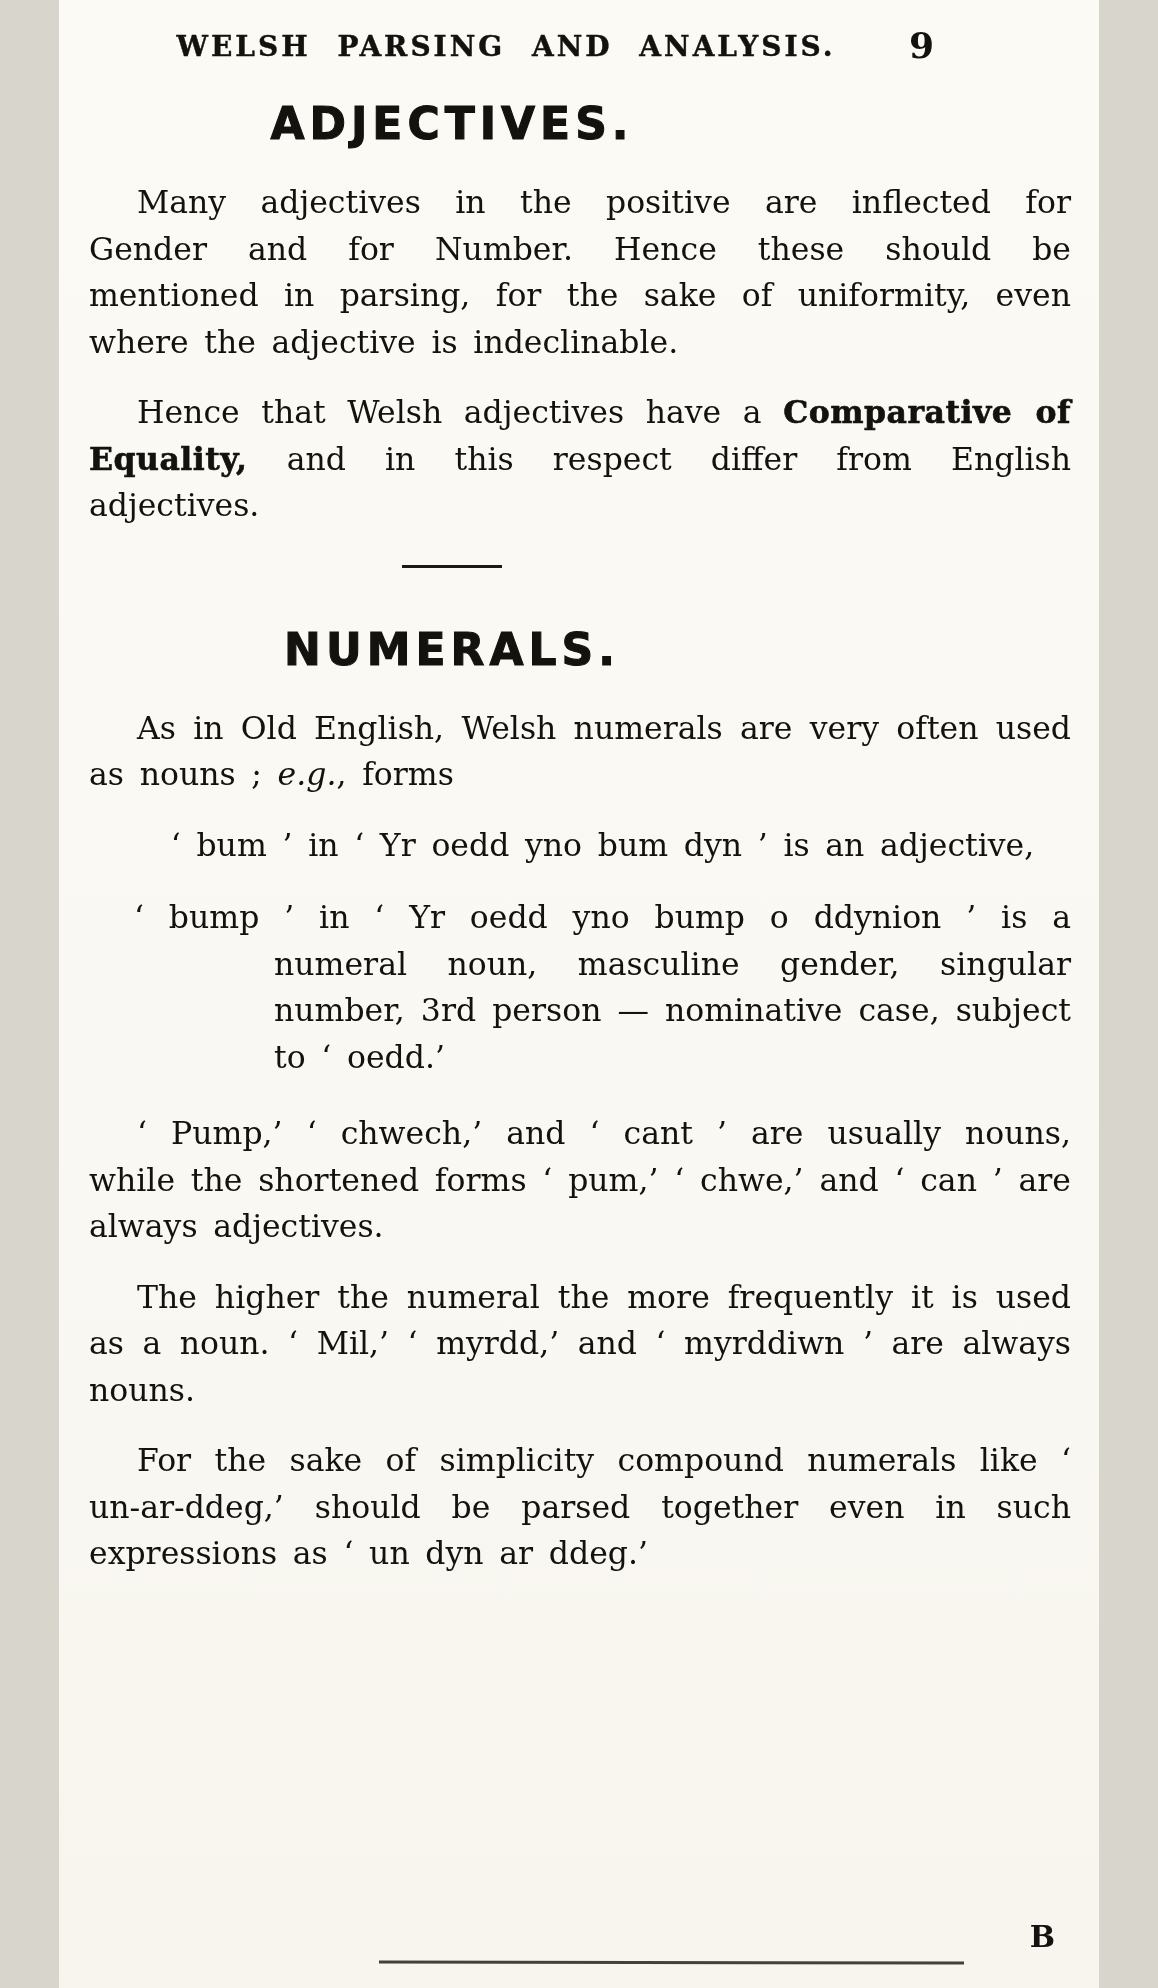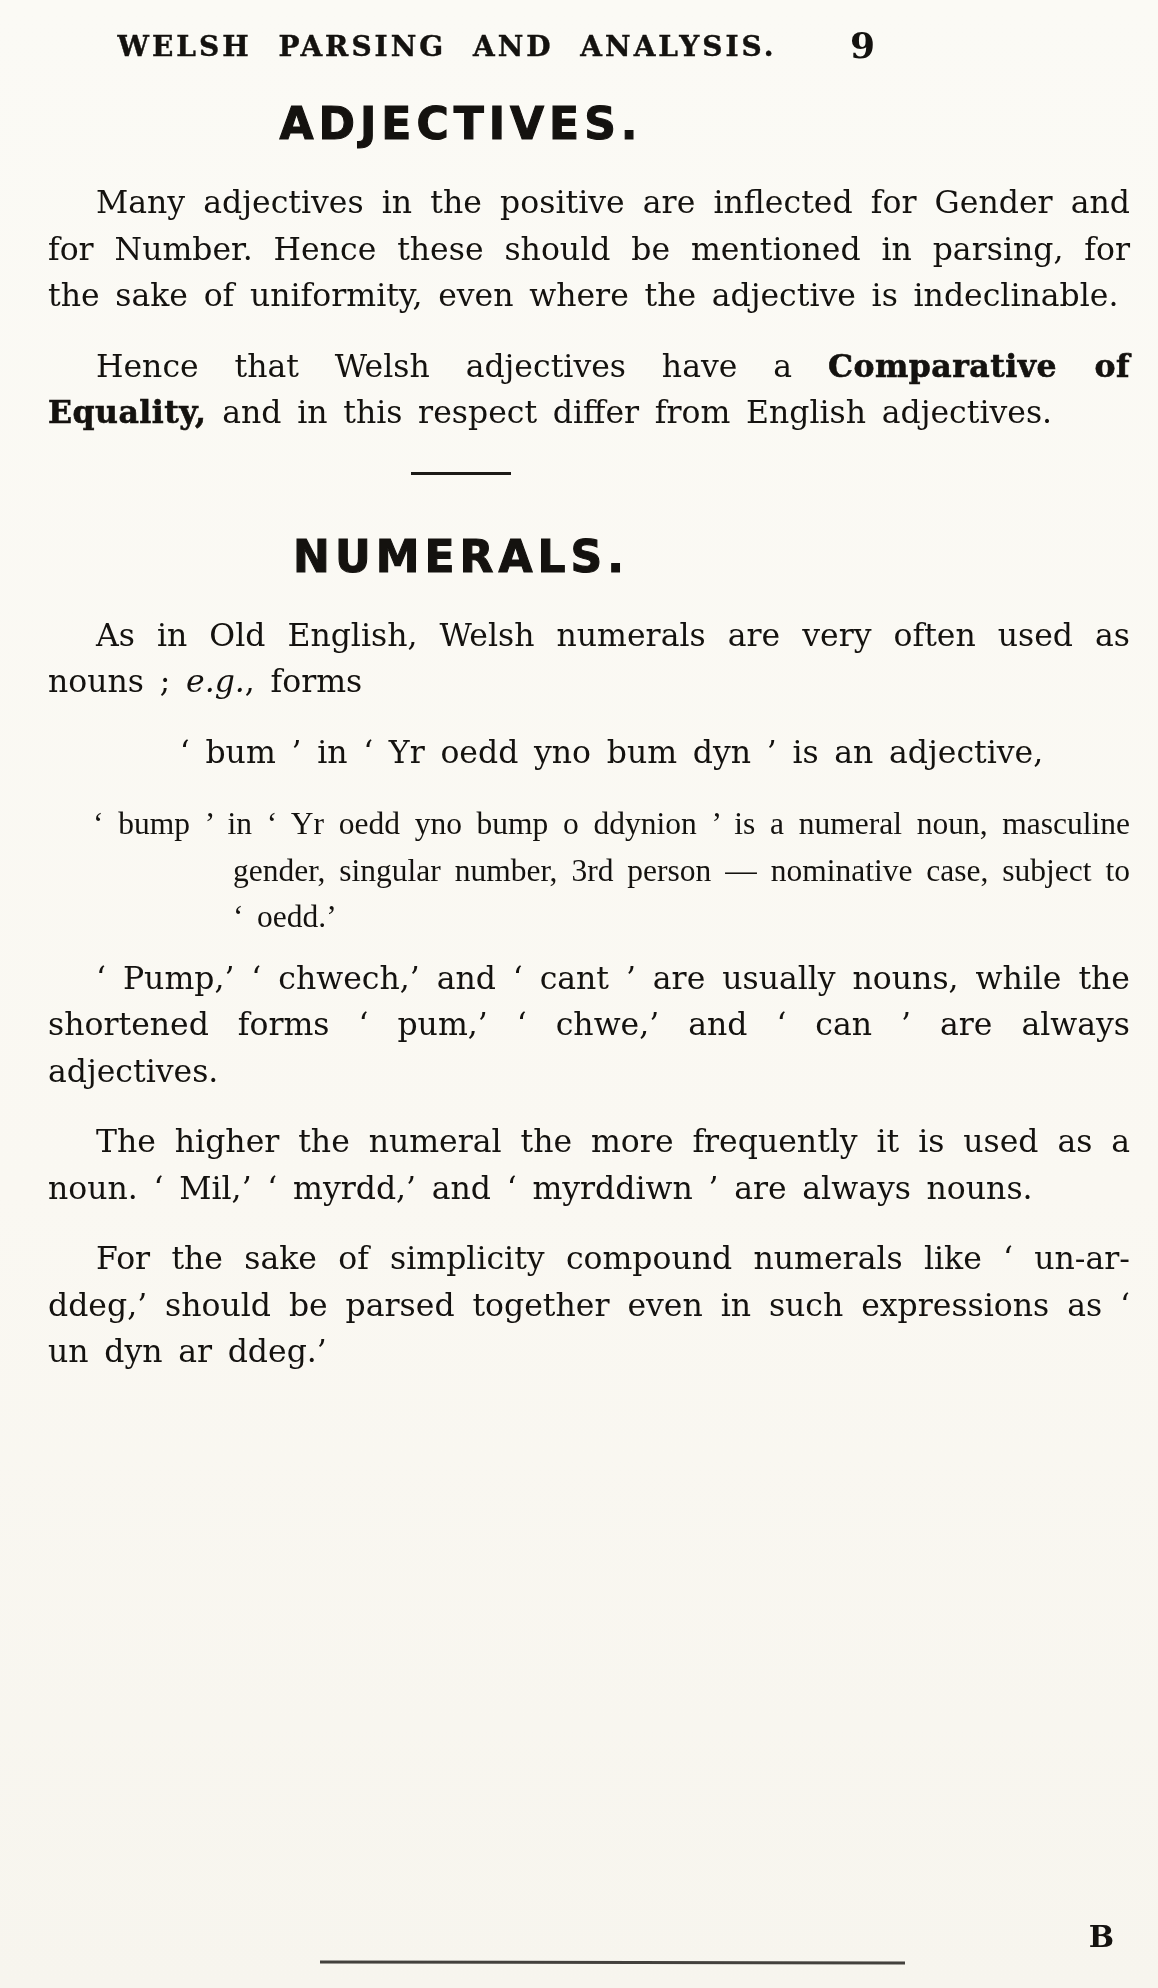--- a/index.html
+++ b/index.html
@@ -2,21 +2,21 @@
 <html><head>
 <meta charset="utf-8">
 <style>
   html, body {
     margin: 0;
     padding: 0;
     background: #d8d5cd;
   }
   .page {
     position: relative;
-    width: 1158px;
+    width: 1040px;
     height: 1988px;
     margin: 0 auto;
     background: linear-gradient(180deg, #fbfaf5 0%, #faf8f2 60%, #f7f5ee 100%);
     color: #14120f;
     font-family: "DejaVu Serif", "Liberation Serif", serif;
     overflow: hidden;
   }
   .running-header {
     position: relative;
     height: 90px;
@@ -34,21 +34,21 @@
     -webkit-text-stroke: 0.4px #14120f;
   }
   .page-number {
     position: absolute;
     top: 24px;
     left: 850px;
     font-size: 36px;
     font-weight: 700;
   }
   .text-block {
-    padding: 0 28px 0 48px;
+    padding: 0 28px 0 30px;
   }
   .section-heading {
     font-family: "DejaVu Sans", "Liberation Sans", sans-serif;
     font-weight: 700;
     font-size: 44px;
     letter-spacing: 5px;
     text-align: center;
     position: relative;
     left: -128px;
     margin: 8px 0 30px 0;
@@ -69,22 +69,21 @@
   }
   p.example-1 {
     margin-left: 45px;
     margin-top: 8px;
     margin-bottom: 26px;
     text-align: center;
   }
   p.example-2 {
     margin-left: 185px;
     text-indent: -140px;
-    margin-bottom: 14px;
-    font-family: Liberation Serif, serif;
+    margin-bottom: 30px;
   }
   .bold-term {
     font-weight: 700;
     -webkit-text-stroke: 0.6px #14120f;
     letter-spacing: 0.5px;
   }
   .divider {
     width: 100px;
     height: 0;
     border-top: 3px solid #1c1a17;

